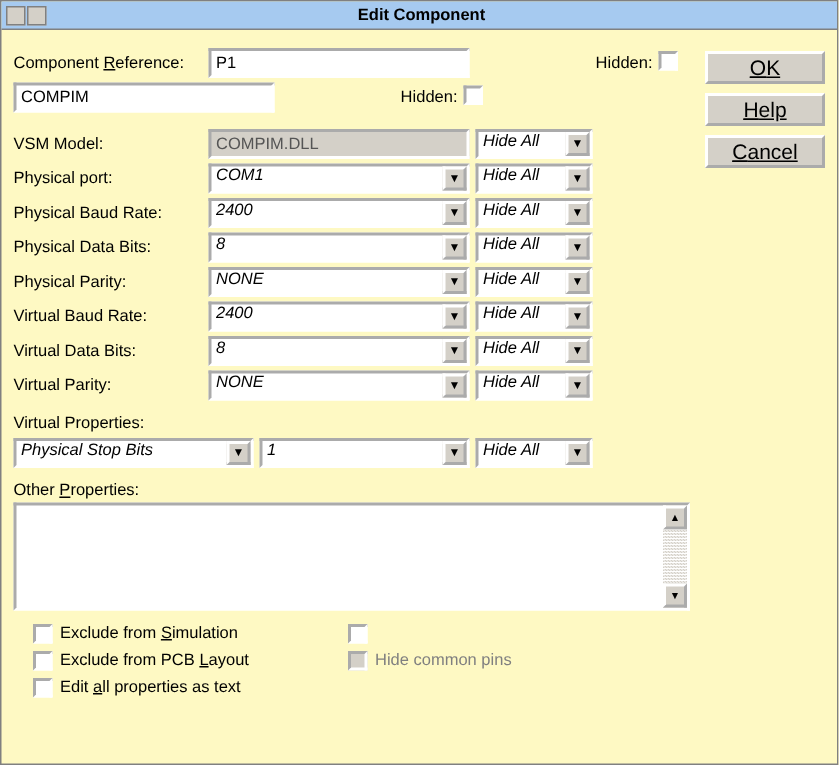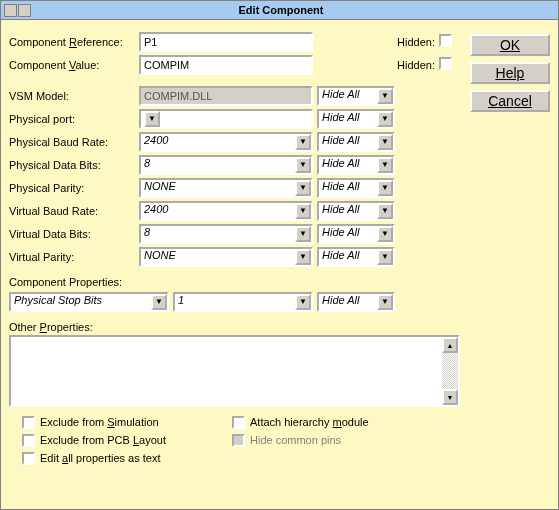--- a/index.html
+++ b/index.html
@@ -154,21 +154,20 @@
 
       <div class="row">
         <div class="label-col"><span>Component <span class="underline">R</span>eference:</span></div>
         <div class="field-col"><input type="text" value="P1" style=""></div>
         <div class="extra-col"></div>
         <div class="hidden-label">Hidden:</div>
         <div class="chk-col"><span class="checkbox"></span></div>
       </div>
 
       <div class="row">
-        <div class="label-col"><span>Component <span class="underline">V</span>alue:</span></div>
         <div class="field-col"><input type="text" value="COMPIM" style=""></div>
         <div class="extra-col"></div>
         <div class="hidden-label">Hidden:</div>
         <div class="chk-col"><span class="checkbox"></span></div>
       </div>
 
       <div class="section-gap"></div>
 
       <div class="row">
         <div class="label-col">VSM Model:</div>
@@ -178,20 +177,21 @@
             <span class="combo-text">Hide All</span>
             <span class="combo-btn">▼</span>
           </div>
         </div>
       </div>
 
       <div class="row">
         <div class="label-col">Physical port:</div>
         <div class="field-col">
           <div class="combo">
+            <span class="combo-text">COM1</span>
             <span class="combo-btn">▼</span>
           </div>
         </div>
         <div class="hide-col">
           <div class="combo">
             <span class="combo-text">Hide All</span>
             <span class="combo-btn">▼</span>
           </div>
         </div>
       </div>
@@ -286,21 +286,21 @@
         </div>
         <div class="hide-col">
           <div class="combo">
             <span class="combo-text">Hide All</span>
             <span class="combo-btn">▼</span>
           </div>
         </div>
       </div>
 
       <div class="section-gap"></div>
-      <div style="margin-bottom:2px;">Component Properties:</div>
+      <div style="margin-bottom:2px;">Virtual Properties:</div>
 
       <div class="row">
         <div style="width:164px;padding-right:4px;">
           <div class="combo">
             <span class="combo-text">Physical Stop Bits</span>
             <span class="combo-btn">▼</span>
           </div>
         </div>
         <div style="width:144px;padding-right:4px;">
           <div class="combo">
@@ -338,21 +338,20 @@
               <span>Exclude from PCB <span class="underline">L</span>ayout</span>
             </div>
           <div class="chk-row">
               <span class="checkbox"></span>
               <span>Edit <span class="underline">a</span>ll properties as text</span>
             </div>
         </div>
         <div class="bottom-col-right">
           <div class="chk-row">
               <span class="checkbox"></span>
-              <span>Attach hierarchy <span class="underline">m</span>odule</span>
             </div>
           <div class="chk-row">
               <span class="checkbox disabled"></span>
               <span class="disabled-text">Hide common pins</span>
             </div>
         </div>
       </div>
 
     </div>
 

